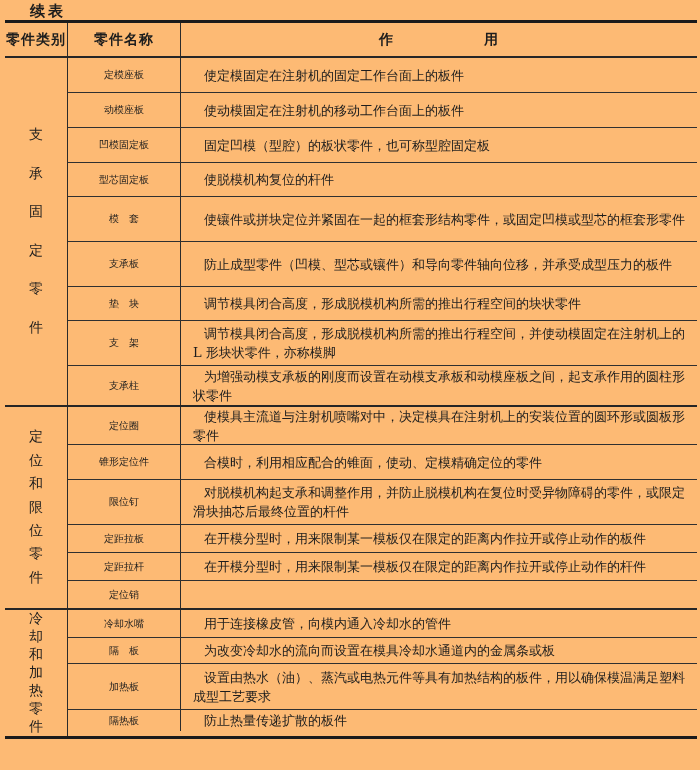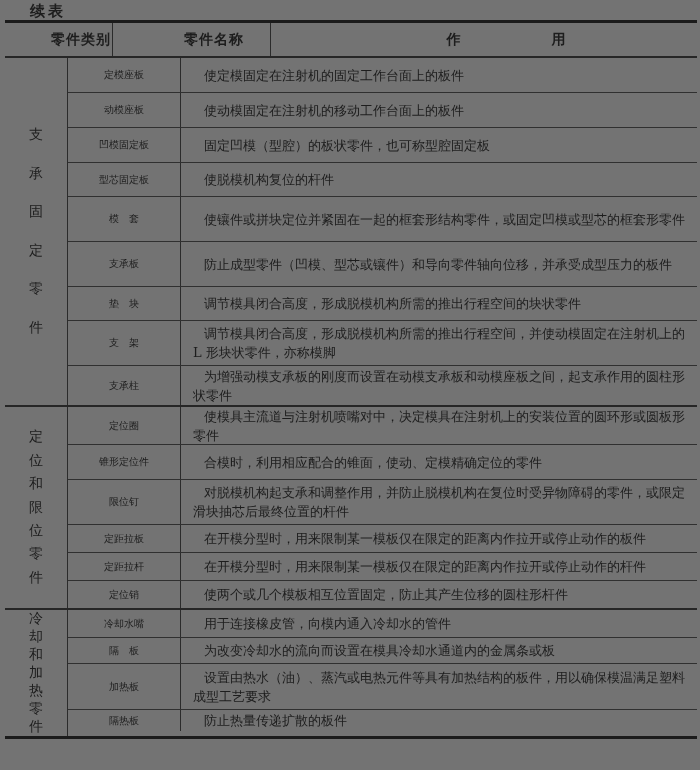--- a/index.html
+++ b/index.html
@@ -4,38 +4,38 @@
 <style>
   * { box-sizing: border-box; margin: 0; padding: 0; }
   html, body { width: 700px; height: 770px; }
   body {
     background: #ffffff;
     font-family: "DejaVu Serif", "Liberation Serif", serif;
     color: #1d1d1d;
     position: relative;
     overflow: hidden;
   }
-  .page { position: absolute; inset: 0; background: #737373; }
+  .page { position: absolute; inset: 0; background: #fdba74; }
 
   .cont-title {
     position: absolute; left: 30px; top: 2px;
     font-size: 15px; font-weight: bold; letter-spacing: 3px;
   }
 
   .table {
     position: absolute; left: 5px; top: 20px; width: 692px;
     border-top: 3px solid #1b1b1b;
     border-bottom: 3px solid #1b1b1b;
   }
 
   
   .thead { display: flex; height: 35px; border-bottom: 2px solid #262626; }
   .thead .hc {
     display: flex; align-items: center; justify-content: center;
-    font-size: 14px; font-weight: bold; letter-spacing: 1px; margin-left: 45px;
+    font-size: 14px; font-weight: bold; letter-spacing: 1px;
   }
   .hc1 { width: 63px; border-right: 1.5px solid #2b2b2b; }
   .hc2 { width: 113px; border-right: 1.5px solid #2b2b2b; }
   .hc3 { flex: 1; }
 
   
   .section { display: flex; }
   .section + .section { border-top: 2px solid #262626; }
   .cat {
     width: 63px; border-right: 1.5px solid #2b2b2b;
@@ -179,23 +179,20 @@
             </div>
         </div>
         <div class="row" style="height:28px">
           <div class="name">定距拉杆</div>
           <div class="desc">
               <p>在开模分型时，用来限制某一模板仅在限定的距离内作拉开或停止动作的杆件</p>
             </div>
         </div>
         <div class="row" style="height:27px">
           <div class="name">定位销</div>
-          <div class="desc">
-              <p>使两个或几个模板相互位置固定，防止其产生位移的圆柱形杆件</p>
-            </div>
         </div>
       </div>
     </div>
 
     <div class="section">
       <div class="cat">
         <span>冷</span>
         <span>却</span>
         <span>和</span>
         <span>加</span>

